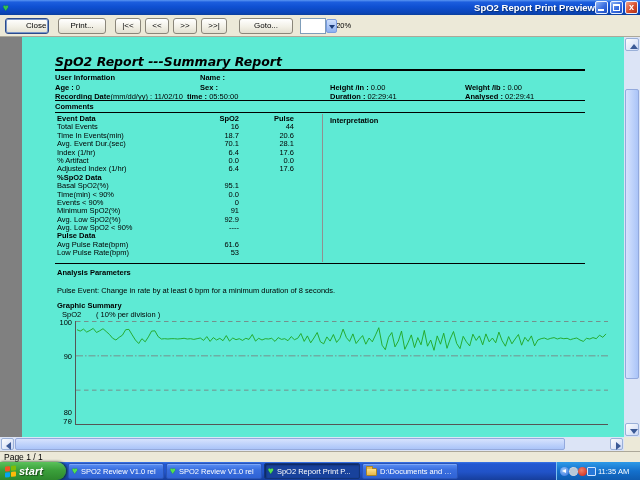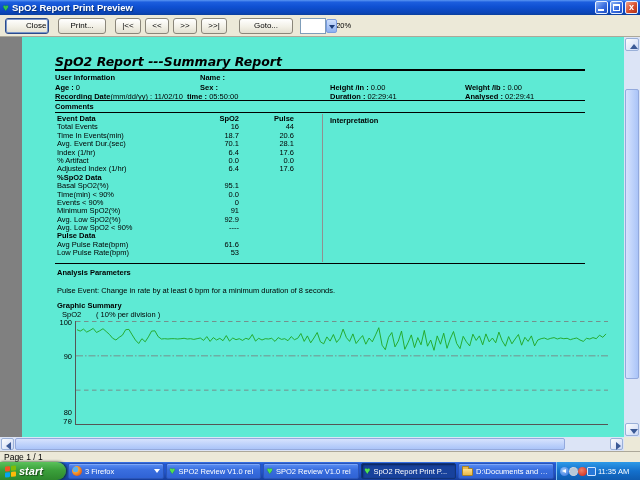--- a/index.html
+++ b/index.html
@@ -6,21 +6,21 @@
   html,body { width:640px; height:480px; overflow:hidden; }
   body { font-family:"Liberation Sans", sans-serif; }
   #screen { position:relative; width:640px; height:480px; background:#ECE9D8; overflow:hidden; }
 
   
   .titlebar { position:absolute; left:0; top:0; width:640px; height:15px;
     background:linear-gradient(180deg,#5a96f2 0%,#1c5ede 14%,#0f50d2 45%,#0b45b8 85%,#0a3f9e 100%);
     display:flex; align-items:center; padding:0 2px 0 3px; }
   .app-icon { color:#35c04f; font-size:10px; line-height:10px; margin-right:3px; text-shadow:0 0 1px #063; }
   .titlebar .title { color:#fff; font-size:9.5px; font-weight:bold; text-shadow:1px 1px 1px #0a3070; flex:1;
-    white-space:nowrap; overflow:hidden; }
+    white-space:nowrap; overflow:hidden;text-align:right; }
   .winbtns { display:flex; gap:2px; }
   .wbtn { width:13px; height:13px; border:1px solid #e8f0ff; border-radius:2px; position:relative; cursor:pointer; }
   .wbtn.min,.wbtn.max { background:linear-gradient(135deg,#8fb4f4 0%,#3a6ee0 55%,#1e4cc0 100%); }
   .wbtn.close { background:linear-gradient(135deg,#f0a088 0%,#d8502e 55%,#b03018 100%); }
   .glyph-min { position:absolute; left:2px; bottom:2px; width:6px; height:2px; background:#fff; }
   .glyph-max { position:absolute; left:2px; top:2px; width:7px; height:7px; border:1px solid #fff; border-top-width:2px; }
   .glyph-x { position:absolute; left:0; top:0; width:11px; height:11px; color:#fff; font-size:9px; font-weight:bold;
     text-align:center; line-height:11px; }
 
   
@@ -328,25 +328,20 @@
       <span class="flag">
           <i></i>
           <i></i>
           <i></i>
           <i></i>
         </span>
       <span class="slabel">start</span>
     </div>
     <div id="tasks">
         <div class="task">
-          <span class="ticon firefox"></span>
-          <span class="tlabel">3 Firefox</span>
-          <span class="grp-arrow"></span>
-        </div>
-        <div class="task">
           <span class="ticon heart">♥</span>
           <span class="tlabel">SPO2 Review V1.0 rel</span>
         </div>
         <div class="task">
           <span class="ticon heart">♥</span>
           <span class="tlabel">SPO2 Review V1.0 rel</span>
         </div>
         <div class="task active">
           <span class="ticon heart">♥</span>
           <span class="tlabel">SpO2 Report Print P...</span>

